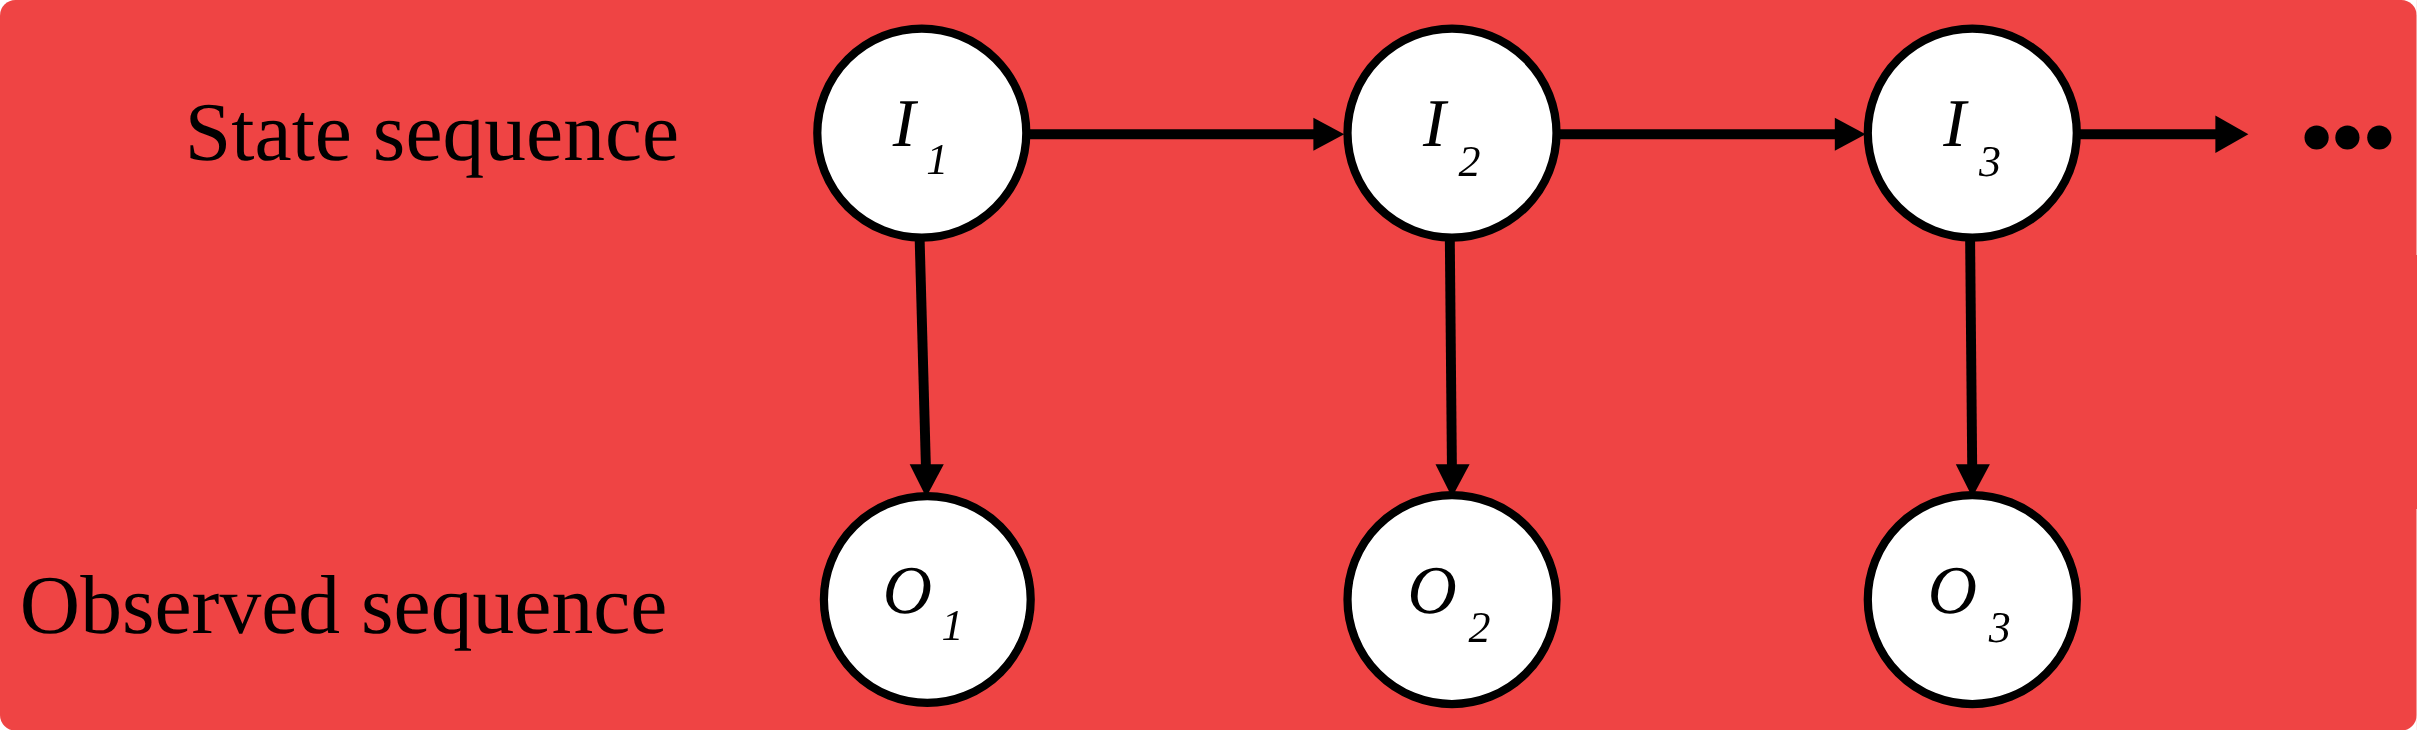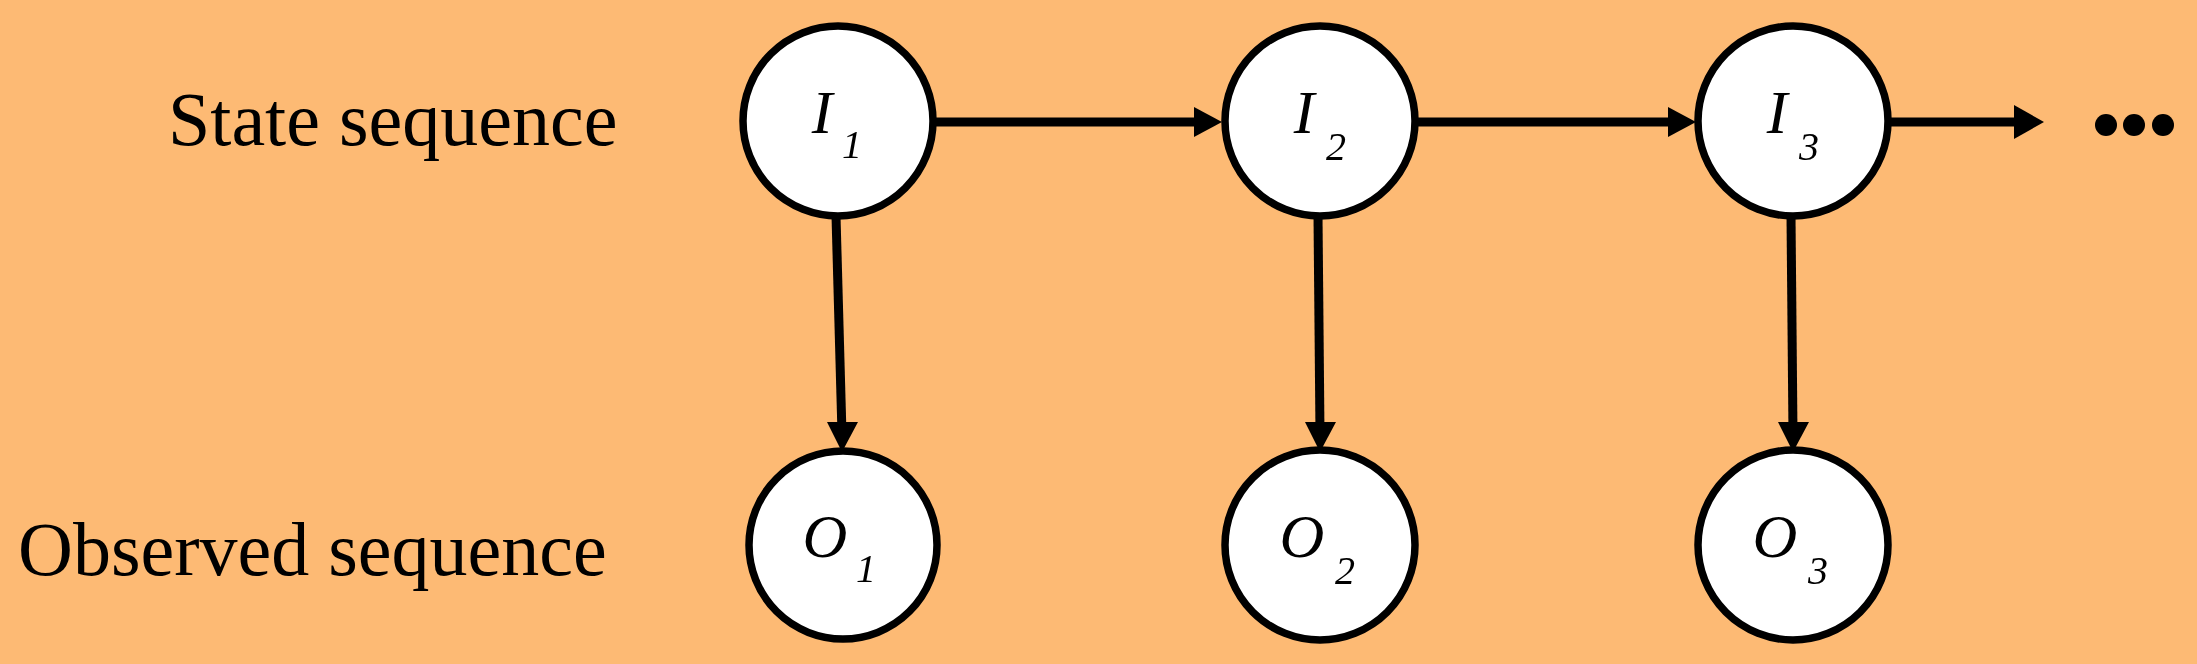--- a/index.html
+++ b/index.html
@@ -4,23 +4,24 @@
 <style>
   html, body {
     margin: 0;
     padding: 0;
     background: #ffffff;
   }
   #diagram-root {
     position: relative;
     width: 2197px;
     height: 664px;
-    background: #fdba74;
+    background: #ef4444;
     overflow: hidden;
     font-family: "Liberation Serif", "DejaVu Serif", serif;
+    border-radius: 14px;
   }
   #hmm-svg {
     position: absolute;
     left: 0;
     top: 0;
     width: 2197px;
     height: 664px;
     display: block;
   }
   .row-label {

